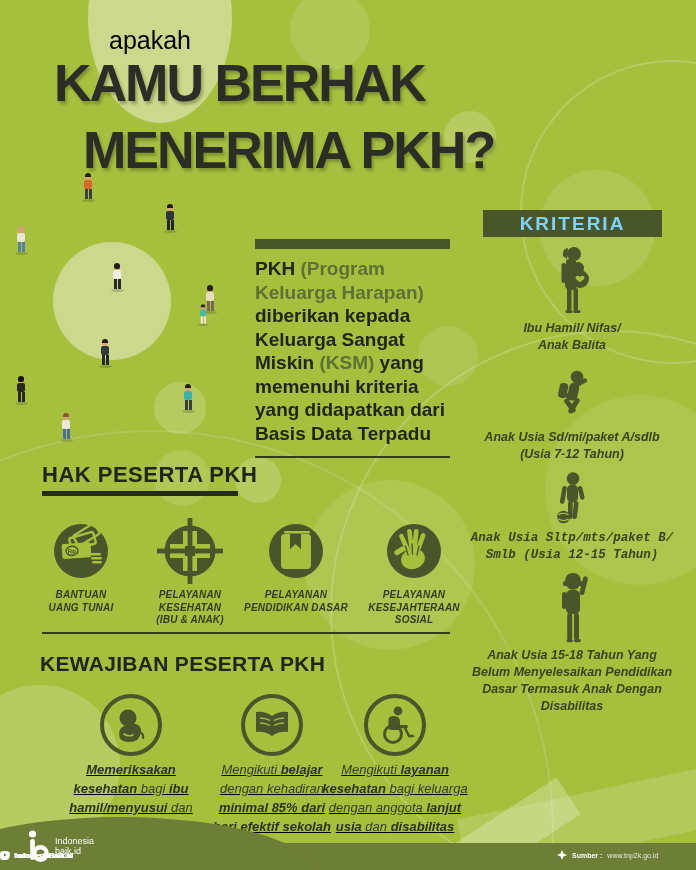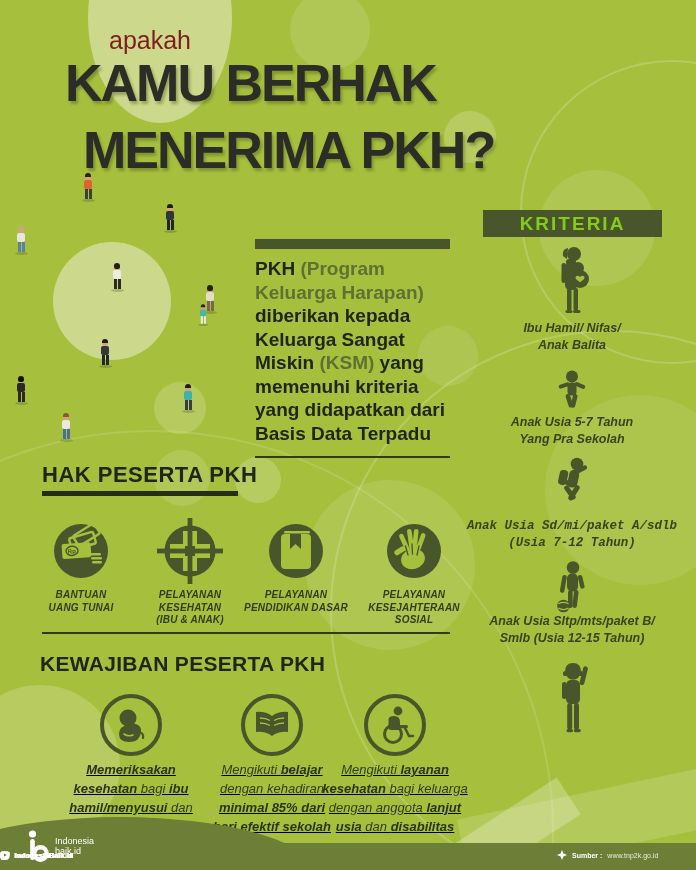--- a/index.html
+++ b/index.html
@@ -4,24 +4,24 @@
 <style>
   html,body{margin:0;padding:0;background:#888;}
   .stage{position:relative;width:696px;height:870px;overflow:hidden;background:#a6c03e;
          font-family:"Liberation Sans",sans-serif;margin:0 auto;}
   .abs{position:absolute;}
   
   .blob{position:absolute;border-radius:50%;}
   .arc{position:absolute;border-radius:50%;border:2px solid rgba(255,255,255,.18);}
   .diag{position:absolute;background:rgba(255,255,255,.15);}
   
-  .pretitle{left:109px;top:26px;font-size:25px;color:#7f1d1d;}
+  .pretitle{left:109px;top:26px;font-size:25px;color:#000000;}
   .title{font-size:52px;font-weight:bold;color:#2c2d26;letter-spacing:-2px;line-height:1;
          text-shadow:2px 3px 3px rgba(70,80,25,.4);white-space:nowrap;}
-  .title1{left:65px;top:57px;}
+  .title1{left:54px;top:57px;}
   .title2{left:83px;top:124px;}
   
   .intro-bar{left:255px;top:239px;width:195px;height:10px;background:#49552a;}
   .intro-text{left:255px;top:257px;width:220px;font-size:19px;font-weight:bold;line-height:23.5px;}
   .seg-k{color:#20261a;} .seg-g{color:#5e7034;}
   .intro-underline{left:255px;top:456px;width:195px;height:2px;background:#333b1c;}
   
   .hak-heading{left:42px;top:462px;font-size:22px;font-weight:bold;color:#20261a;letter-spacing:.5px;}
   .hak-underline{left:42px;top:491px;width:196px;height:5px;background:#262c15;}
   .hak-item{position:absolute;top:516px;width:140px;text-align:center;}
@@ -34,21 +34,21 @@
   
   .kew-heading{left:40px;top:652px;font-size:21px;font-weight:bold;color:#20261a;letter-spacing:.3px;}
   .kew-item{position:absolute;top:692px;width:180px;text-align:center;text-decoration:underline;}
   .kew-item:nth-of-type(1){left:41px;} .kew-item:nth-of-type(2){left:182px;} .kew-item:nth-of-type(3){left:305px;}
   .kew-item .ic{height:66px;display:flex;align-items:center;justify-content:center;}
   .kew-item .txt{margin-top:2px;font-size:13px;font-style:italic;color:#333d1b;line-height:19px;}
   .kew-item .txt b{color:#2b3416;}
   
   .krit-bar{left:483px;top:210px;width:179px;height:27px;background:#49552a;
             display:flex;align-items:center;justify-content:center;}
-  .krit-bar span{font-size:19px;font-weight:bold;letter-spacing:2px;color:#84cc16;}
+  .krit-bar span{font-size:19px;font-weight:bold;letter-spacing:2px;color:#7dd3fc;}
   .krit-col{left:462px;top:246px;width:220px;display:flex;flex-direction:column;align-items:center;}
   .krit-item{width:100%;text-align:center;}
   .krit-item .ic{display:flex;align-items:flex-start;justify-content:center;}
   .krit-item .txt{font-size:12.5px;font-weight:bold;font-style:italic;color:#39431d;line-height:17px;}
   .krit-item:nth-child(1) .txt{margin-top:6px;margin-bottom:16px;}
   .krit-item:nth-child(2) .txt{margin-top:4px;margin-bottom:9px;}
   .krit-item:nth-child(3) .txt{margin-top:6px;margin-bottom:9px;font-family:Liberation Mono, monospace;}
   .krit-item:nth-child(4) .txt{margin-bottom:16px;}
   .krit-item:nth-child(5) .txt{margin-top:5px;}
   
@@ -369,38 +369,20 @@
     <path fill="#a6c03e" d="M28 31 q-2.6 -2.6 -4.4 0 q-1 1.8 4.4 5.2 q5.4 -3.4 4.4 -5.2 q-1.8 -2.6 -4.4 0 z"></path>
   </svg>
         </div>
         <div class="txt">
           <div>Ibu Hamil/ Nifas/</div>
           <div>Anak Balita</div>
         </div>
       </div>
       <div class="krit-item">
         <div class="ic">
-          <svg width="36" height="40" viewBox="0 0 36 40">
-    <g fill="#49552a">
-      <circle cx="18" cy="6.5" r="6"></circle>
-      <rect x="13.5" y="12.5" width="9" height="13" rx="4"></rect>
-      <rect x="4.5" y="13.5" width="11" height="4" rx="2" transform="rotate(-18 10 15.5)"></rect>
-      <rect x="20.5" y="13.5" width="11" height="4" rx="2" transform="rotate(22 26 15.5)"></rect>
-      <rect x="11.5" y="24" width="4.6" height="14" rx="2.3" transform="rotate(-18 13.8 26)"></rect>
-      <rect x="19" y="24" width="4.6" height="14" rx="2.3" transform="rotate(14 21.3 26)"></rect>
-    </g>
-  </svg>
-        </div>
-        <div class="txt">
-          <div>Anak Usia 5-7 Tahun</div>
-          <div>Yang  Pra Sekolah</div>
-        </div>
-      </div>
-      <div class="krit-item">
-        <div class="ic">
           <svg width="44" height="55" viewBox="0 0 44 55">
     <g fill="#49552a">
       <circle cx="27" cy="7" r="6.3"></circle>
       <rect x="9" y="13" width="8.5" height="15" rx="3.5" transform="rotate(12 13 20)"></rect>
       <rect x="18.5" y="12.5" width="10" height="18" rx="5" transform="rotate(12 23 21)"></rect>
       <rect x="25" y="12.5" width="13" height="4.5" rx="2.2" transform="rotate(-28 27 14.5)"></rect>
       <rect x="12" y="21" width="12" height="4.5" rx="2.2" transform="rotate(38 14 23)"></rect>
       <rect x="25" y="28" width="5" height="17" rx="2.5" transform="rotate(32 27 30)"></rect>
       <rect x="14" y="29" width="5" height="16" rx="2.5" transform="rotate(-36 16 31)"></rect>
     </g>
@@ -444,20 +426,26 @@
               <circle cx="29.5" cy="10.5" r="2.6"></circle>
       <rect x="15" y="17" width="14" height="24" rx="5"></rect>
       <rect x="28.5" y="3" width="4.8" height="19" rx="2.4" transform="rotate(14 31 20)"></rect>
       <rect x="11" y="19" width="4.6" height="17" rx="2.3"></rect>
       <rect x="16.2" y="40" width="5" height="27" rx="2.4"></rect>
       <rect x="23" y="40" width="5" height="27" rx="2.4"></rect>
       <rect x="15.5" y="66" width="6.5" height="3.2" rx="1.6"></rect>
       <rect x="22.8" y="66" width="7" height="3.2" rx="1.6"></rect>
     </g>
   </svg>
+        </div>
+        <div class="txt">
+          <div>Anak Usia 15-18 Tahun Yang</div>
+          <div>Belum Menyelesaikan Pendidikan</div>
+          <div>Dasar Termasuk Anak Dengan</div>
+          <div>Disabilitas</div>
         </div>
       </div>
     </div>
 
   <div class="abs footer-band"></div>
   <div class="abs footer-dome"></div>
   <div class="abs logo">
     <span>
       <svg width="24" height="34" viewBox="0 0 24 34">
         <circle cx="6.5" cy="4" r="3.6" fill="#fff"></circle>

